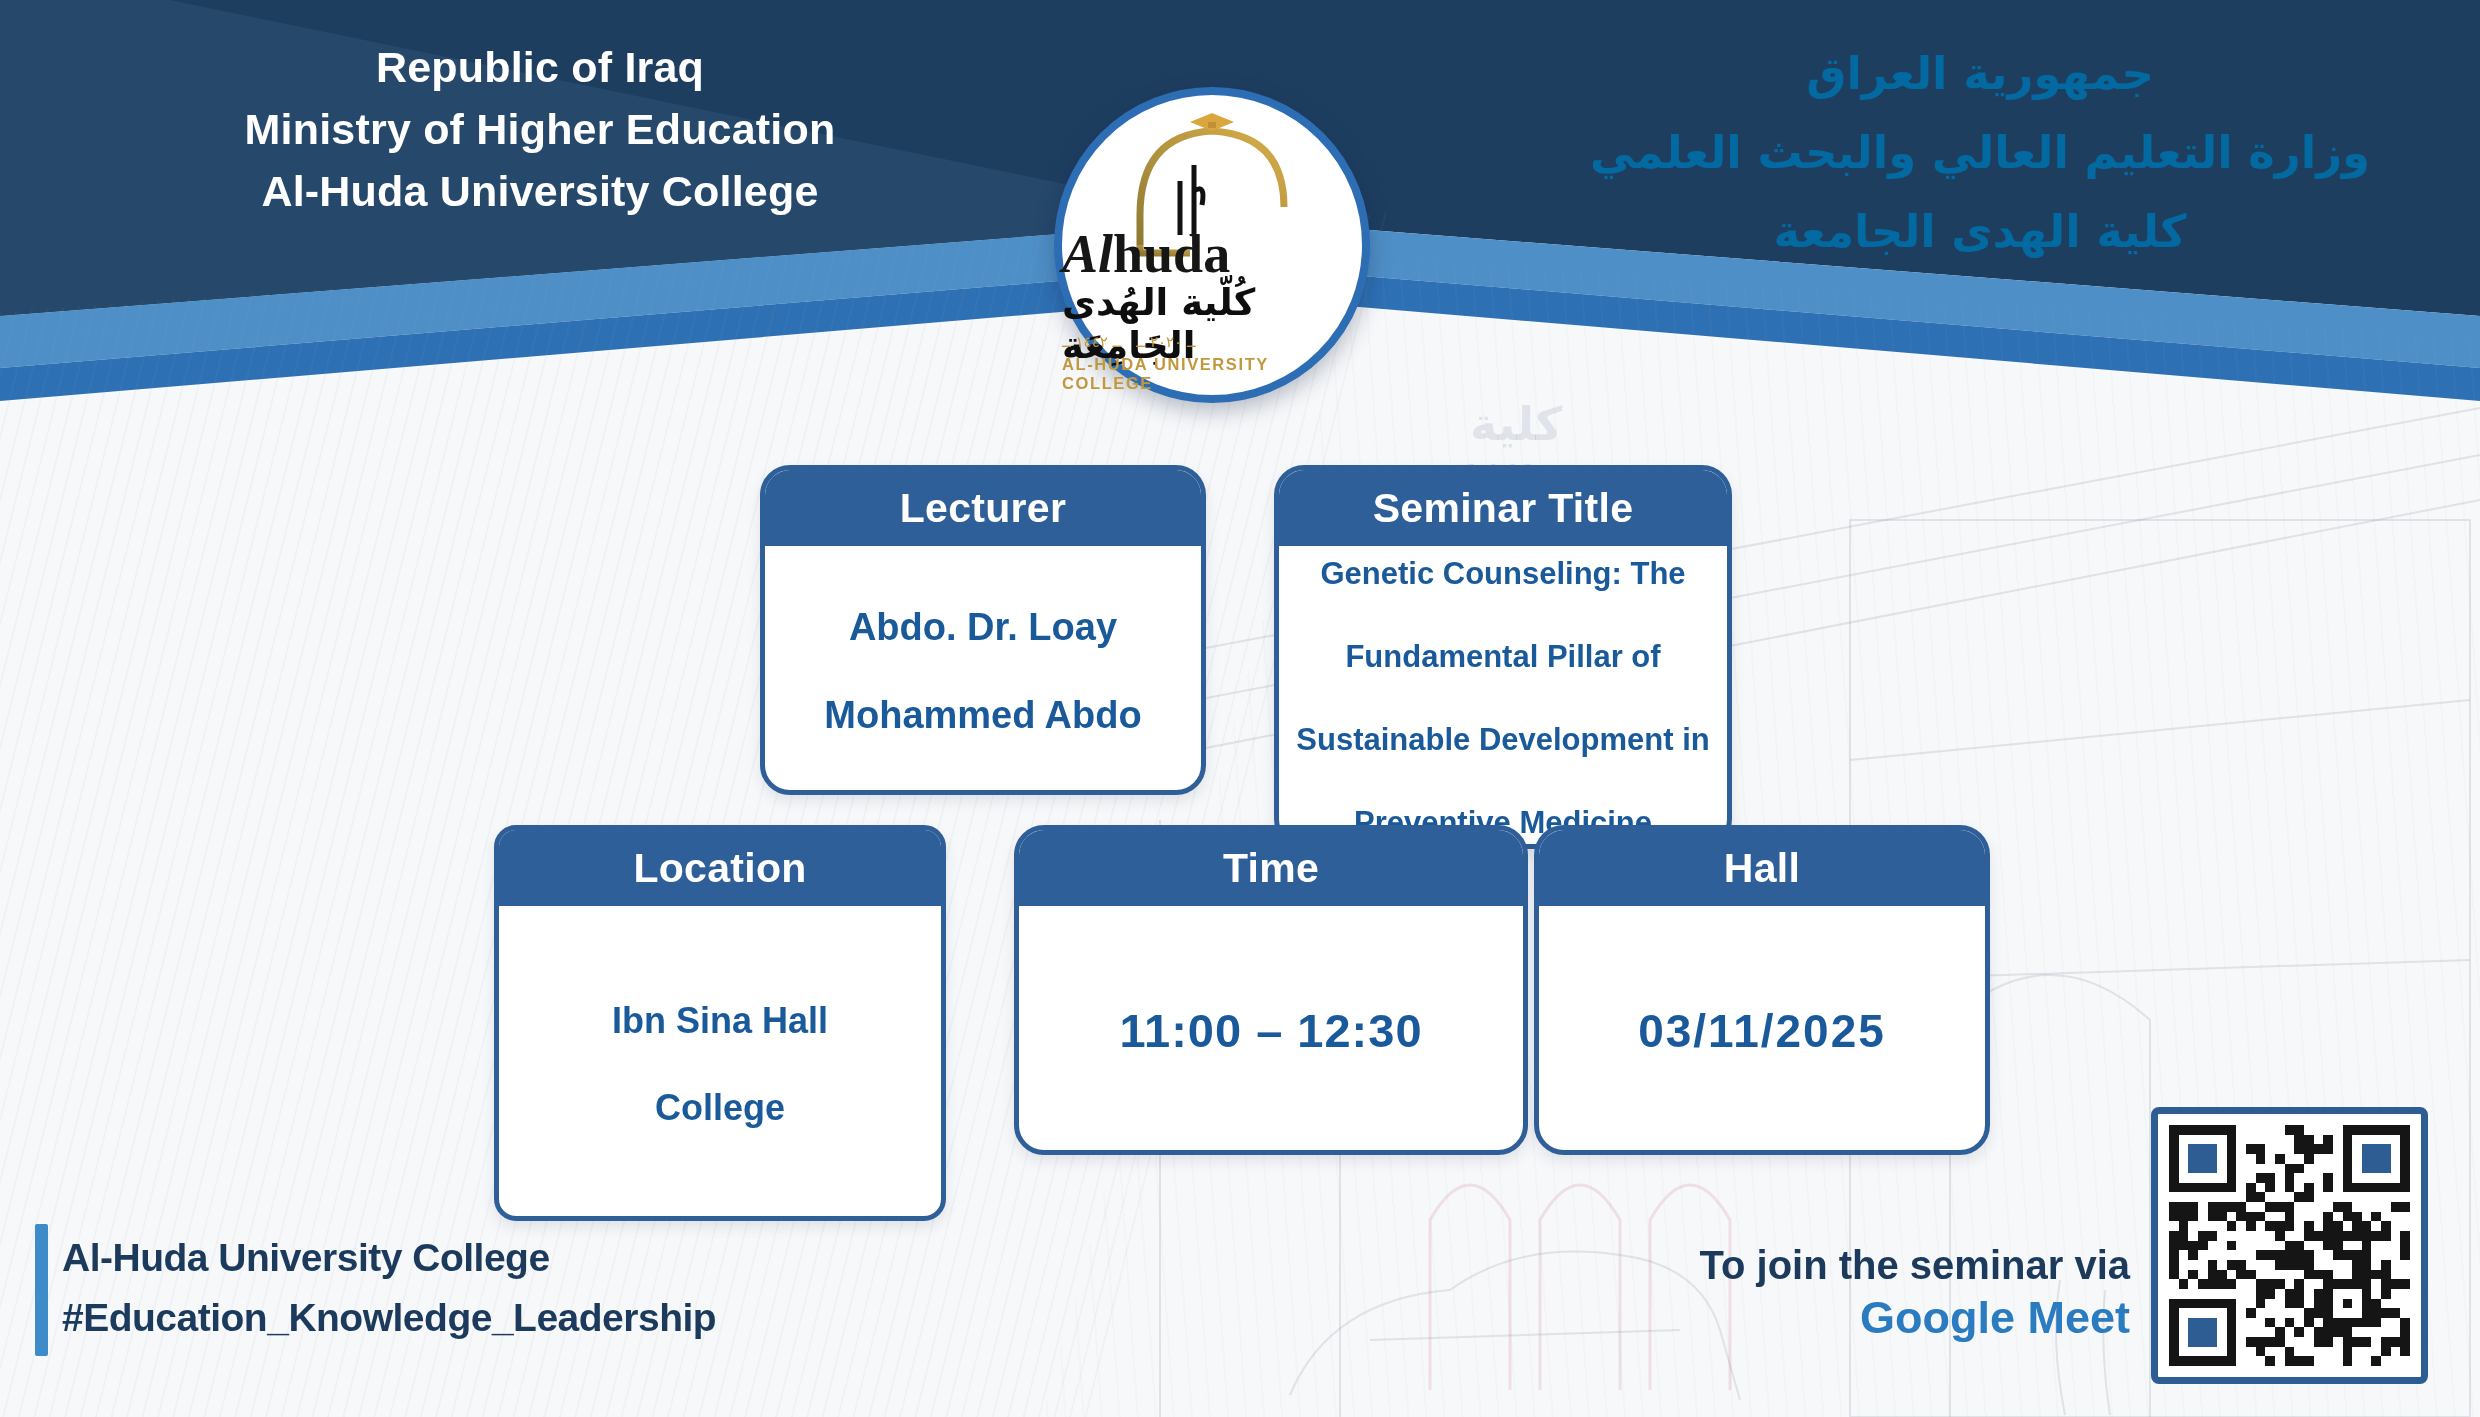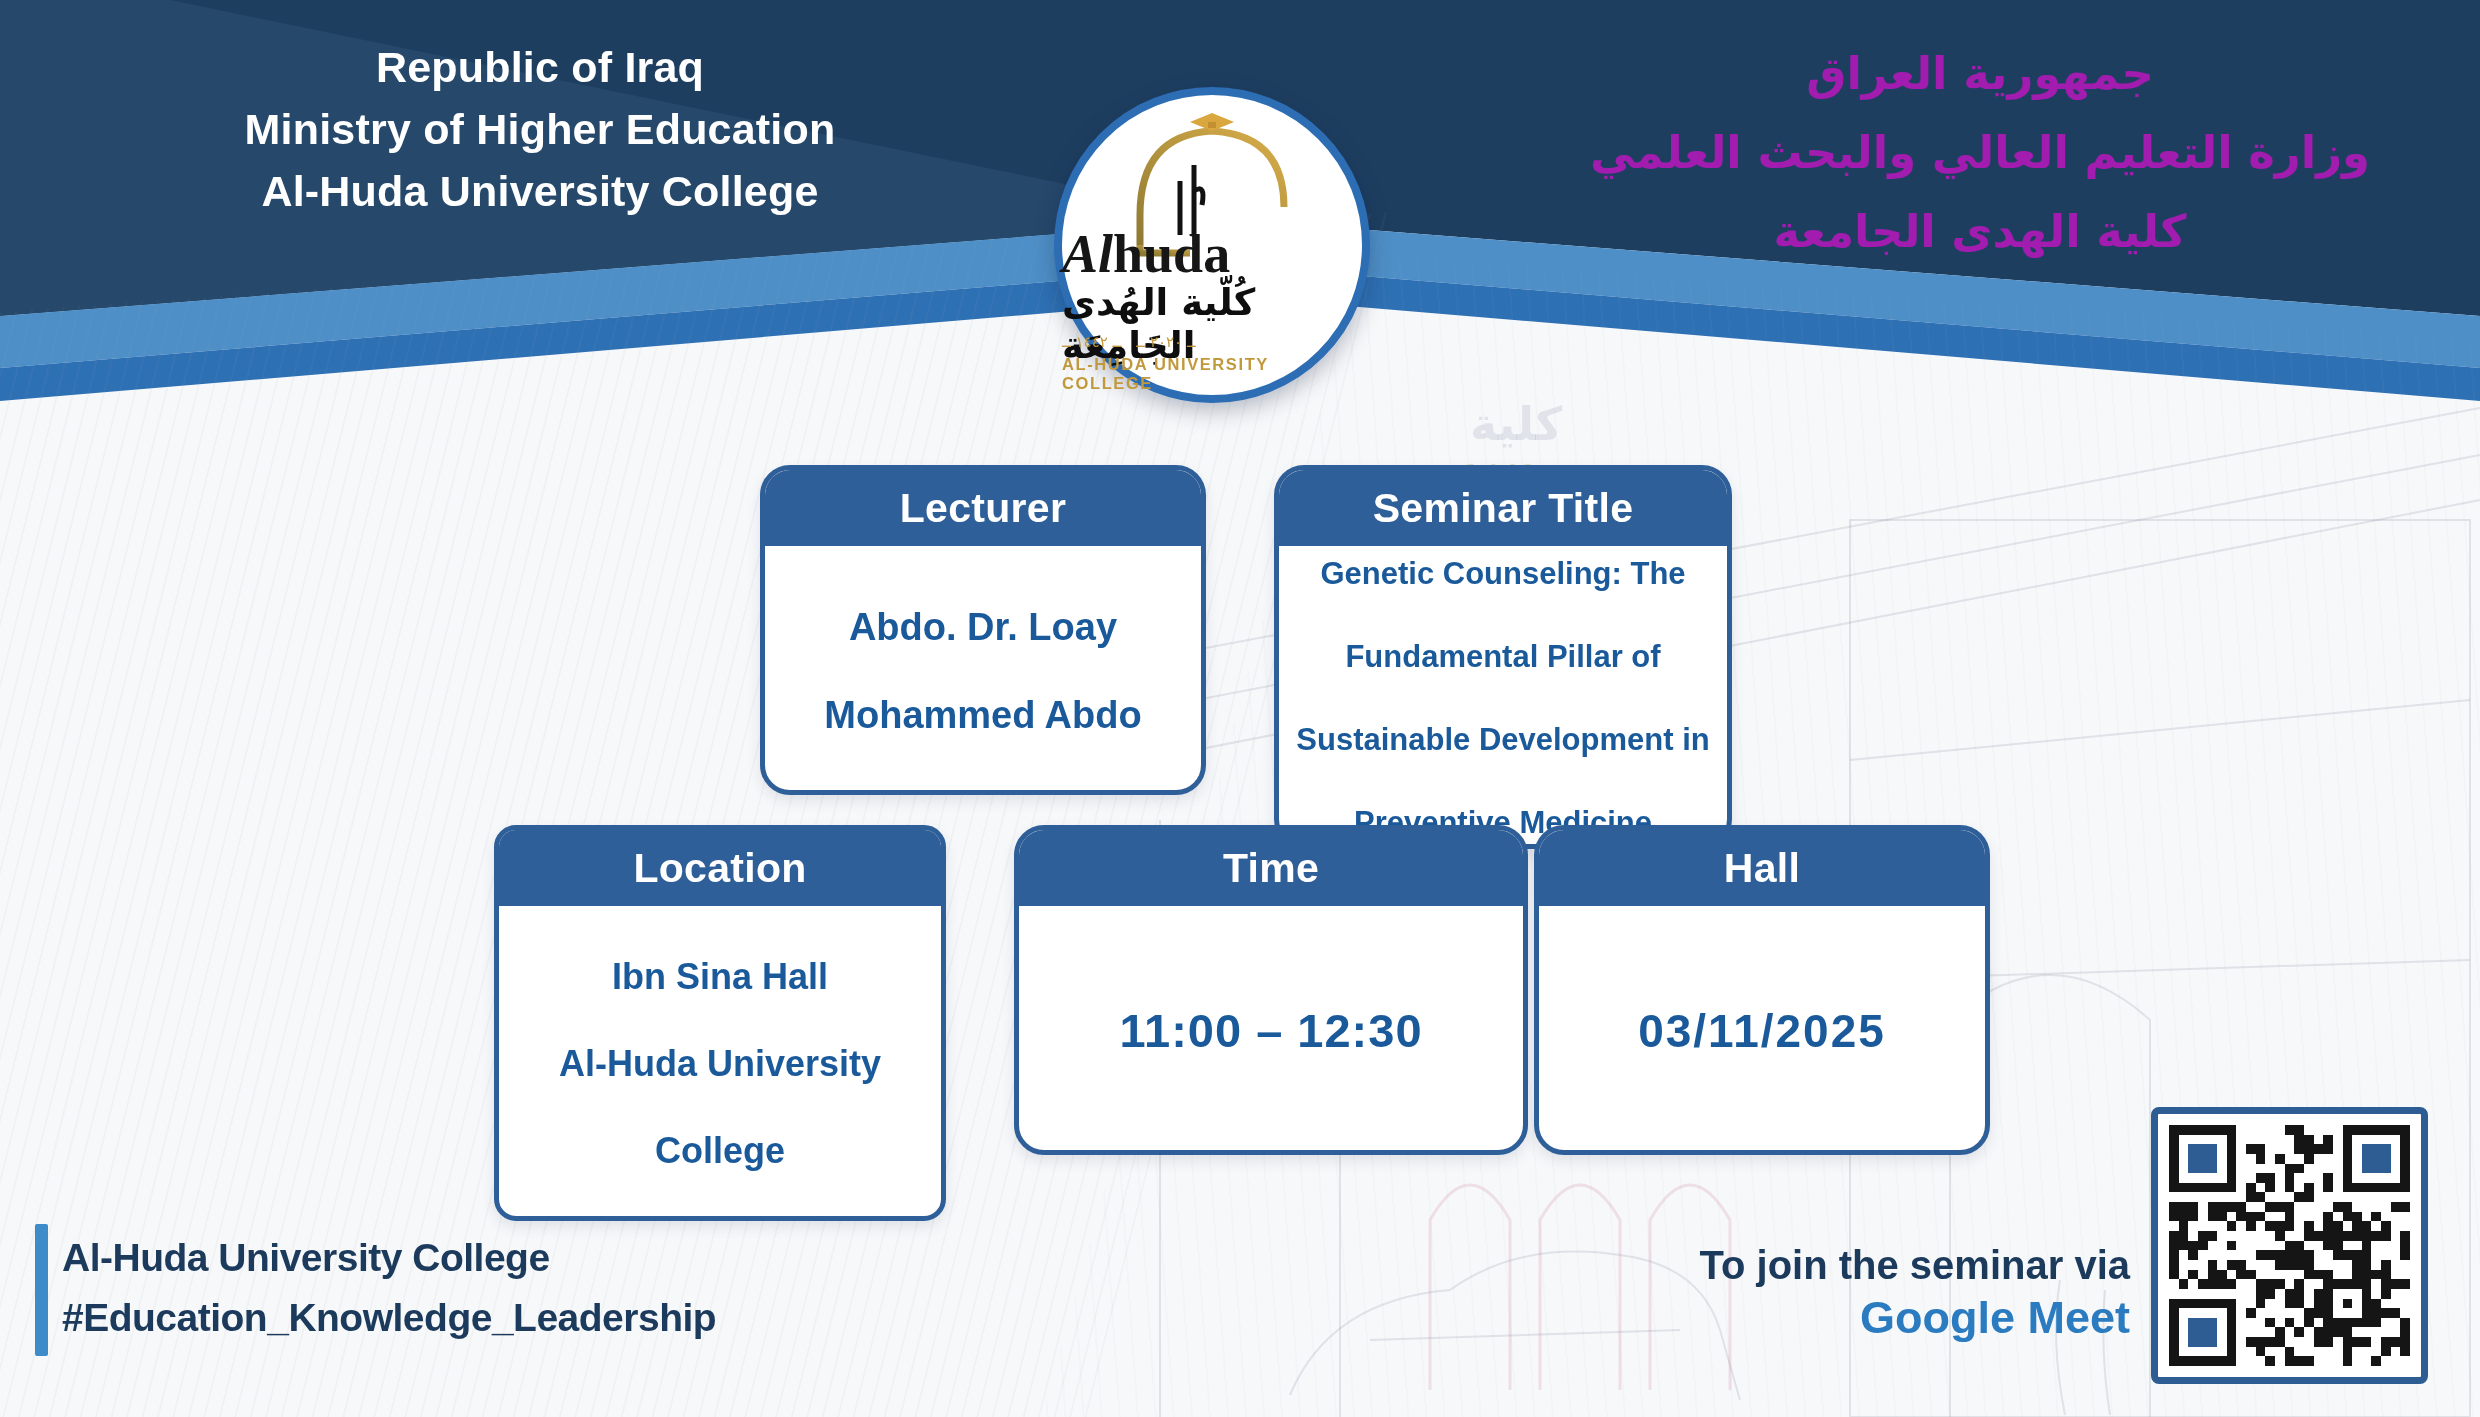--- a/index.html
+++ b/index.html
@@ -13,21 +13,21 @@
   .bg{position:absolute;inset:0;width:100%;height:100%;display:block;}
   .tex{position:absolute;inset:0;pointer-events:none;}
   .tex-a{background:repeating-linear-gradient(104deg, rgba(150,158,172,.12) 0 2px, rgba(0,0,0,0) 2px 15px);
          clip-path:polygon(0 22%,56% 15%,44% 100%,0 100%);opacity:.55;}
   .tex-b{background:repeating-linear-gradient(86deg, rgba(160,168,180,.10) 0 2px, rgba(0,0,0,0) 2px 18px);
          clip-path:polygon(55% 18%,100% 24%,100% 100%,42% 100%);opacity:.45;}
 
   
   .hdr-en{position:absolute;left:120px;top:36px;width:840px;text-align:center;color:#fff;
           font-weight:bold;font-size:43px;line-height:62px;letter-spacing:.2px;}
-  .hdr-ar{position:absolute;left:1500px;top:34px;width:960px;text-align:center;color:#a21caf;
+  .hdr-ar{position:absolute;left:1500px;top:34px;width:960px;text-align:center;color:#0369a1;
           font-weight:bold;font-size:45px;line-height:79px;font-family:"DejaVu Sans","Liberation Sans",sans-serif;}
 
   
   .logo{position:absolute;left:1054px;top:87px;width:316px;height:316px;border-radius:50%;
         background:#fff;border:8px solid #2D6DB4;box-sizing:border-box;
         box-shadow:0 8px 22px rgba(10,30,60,.28);text-align:left;}
   .logo svg{position:absolute;left:0;top:0;width:100%;height:100%;}
   .logo .wordmark{position:absolute;left:0;right:0;top:128px;font-family:"Liberation Serif",serif;
         font-weight:bold;font-size:54px;color:#161616;letter-spacing:0;}
   .logo .wordmark .al{font-style:italic;}
@@ -165,21 +165,20 @@
       <span class="ln">Fundamental Pillar of</span>
       <span class="ln">Sustainable Development in</span>
       <span class="ln">Preventive Medicine</span>
     </div>
   </div>
 
   <div class="card c-location">
     <div class="card-hd">Location</div>
     <div class="card-bd bd-location">
       <span class="ln">Ibn Sina Hall</span>
-      <span class="ln">Al-Huda University</span>
       <span class="ln">College</span>
     </div>
   </div>
 
   <div class="card c-time">
     <div class="card-hd">Time</div>
     <div class="card-bd bd-time">
       <span class="ln">11:00 – 12:30</span>
     </div>
   </div>

